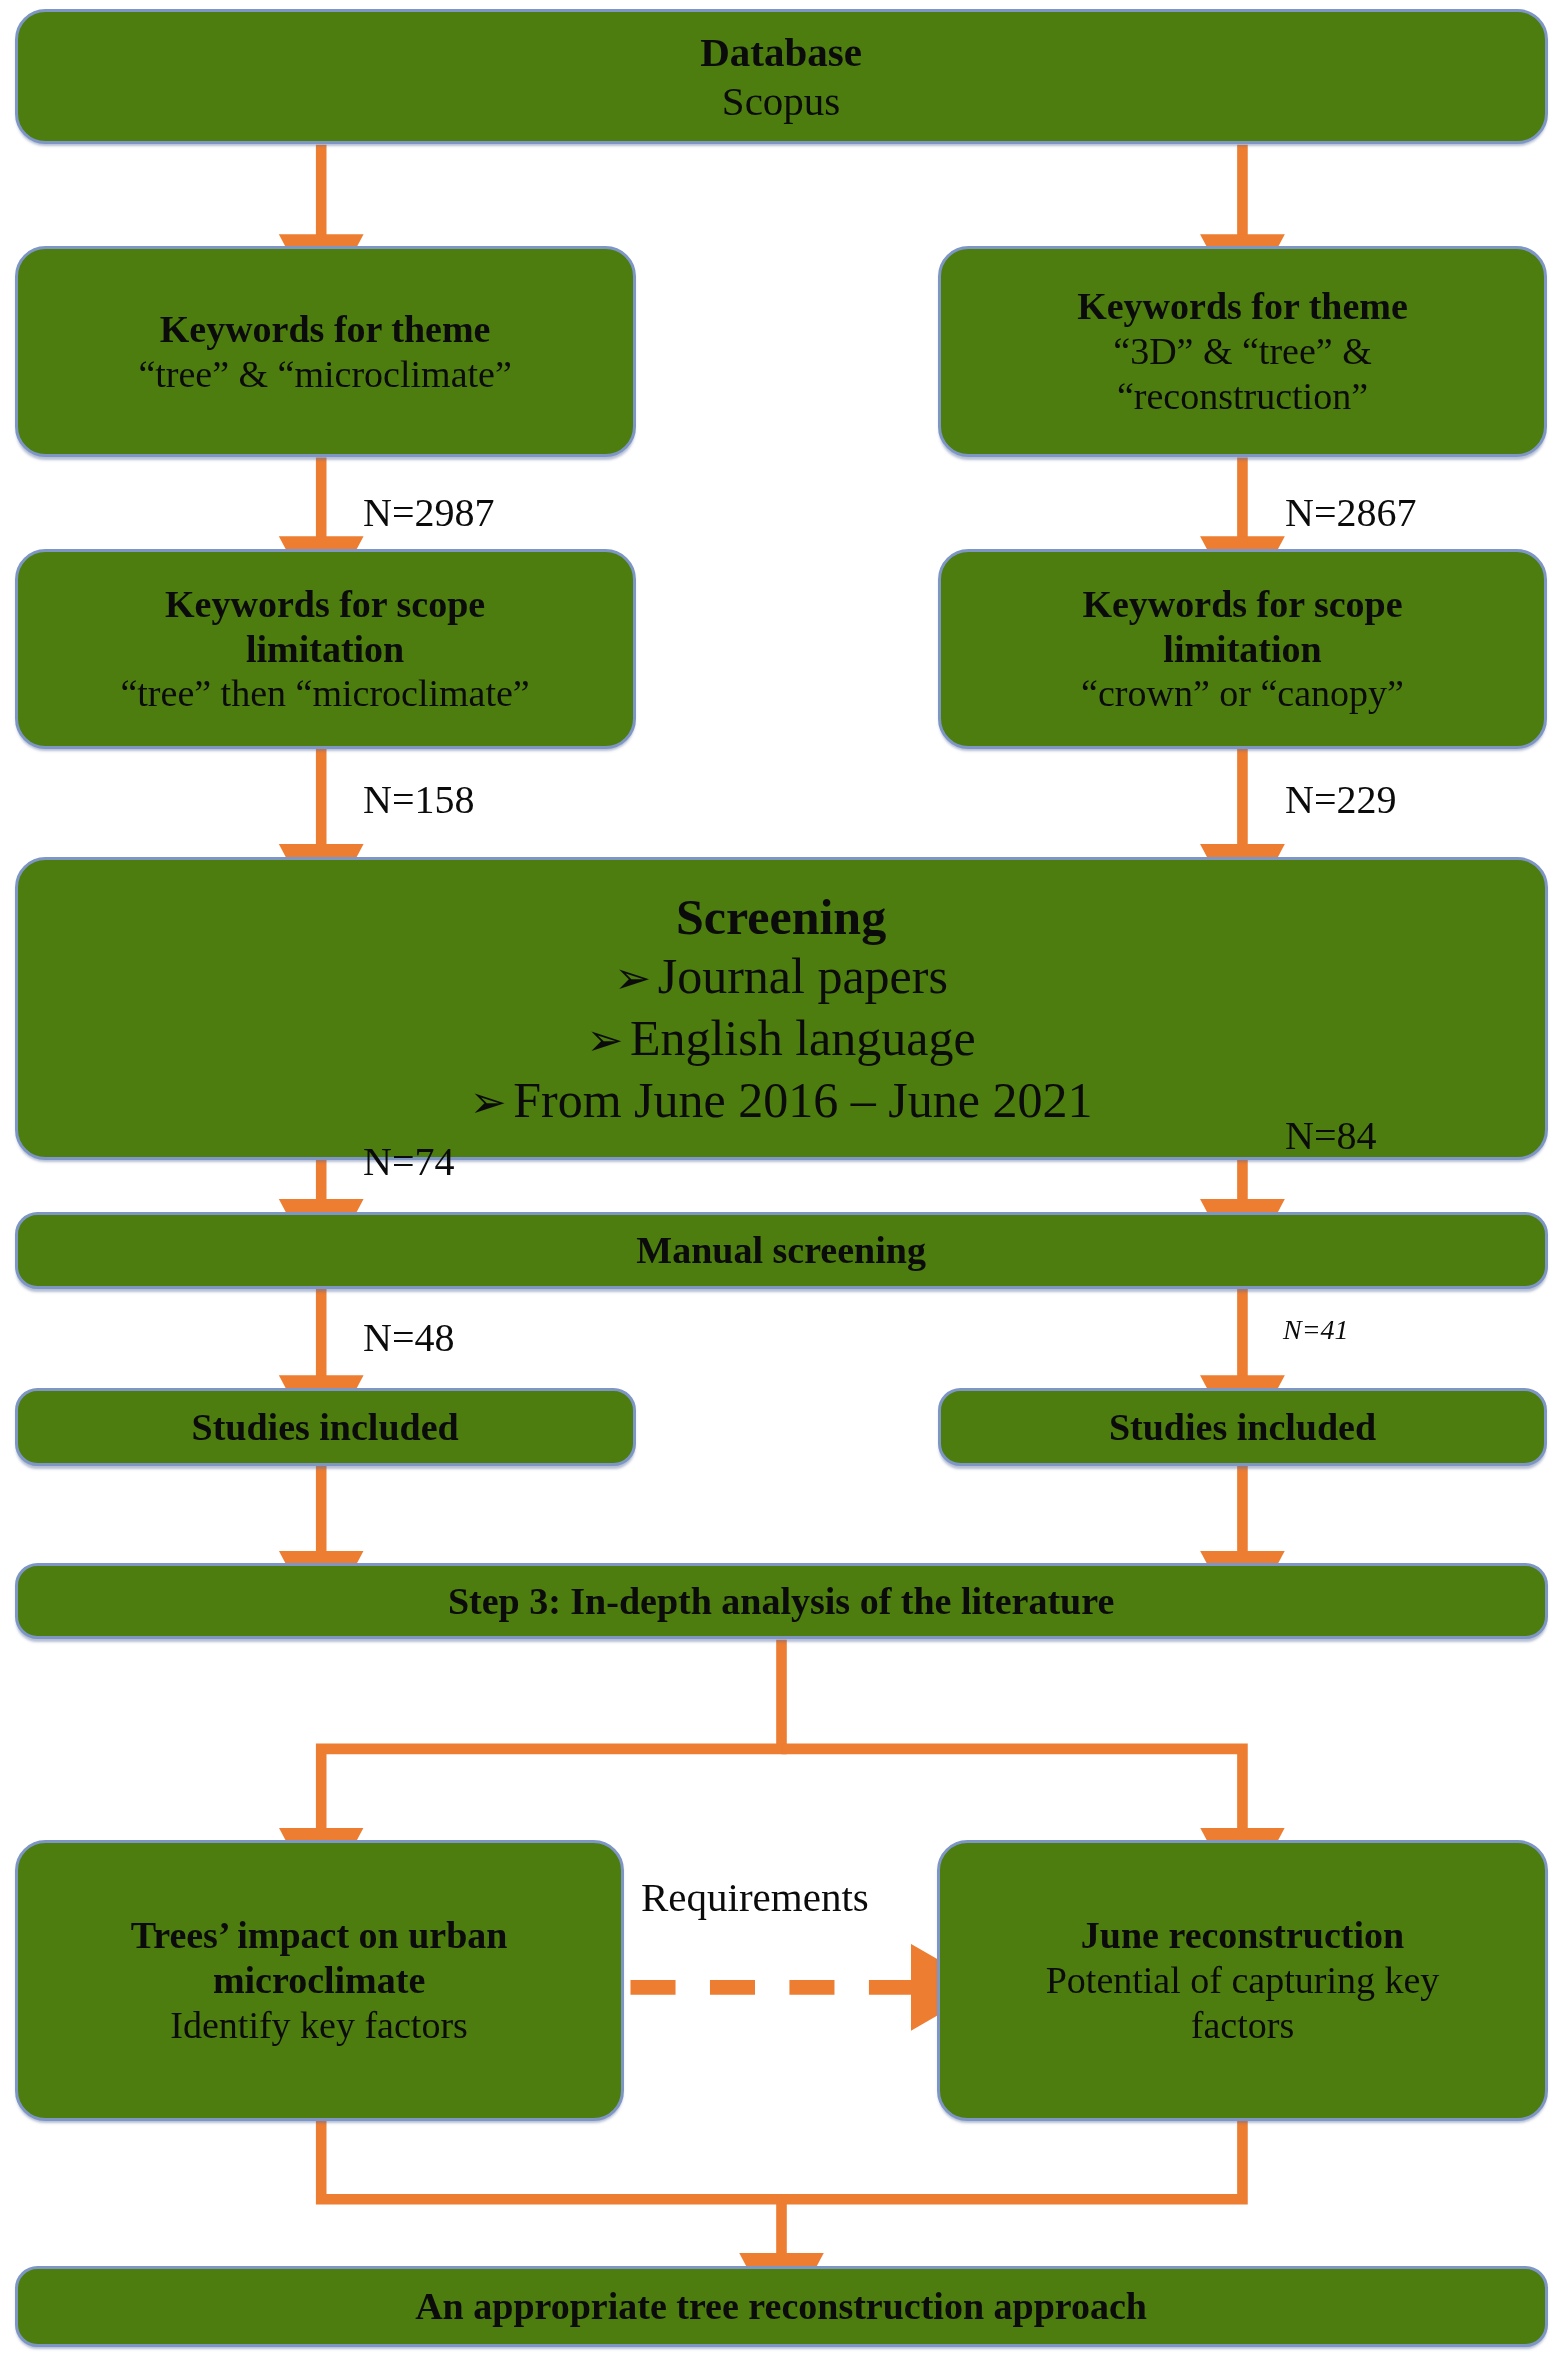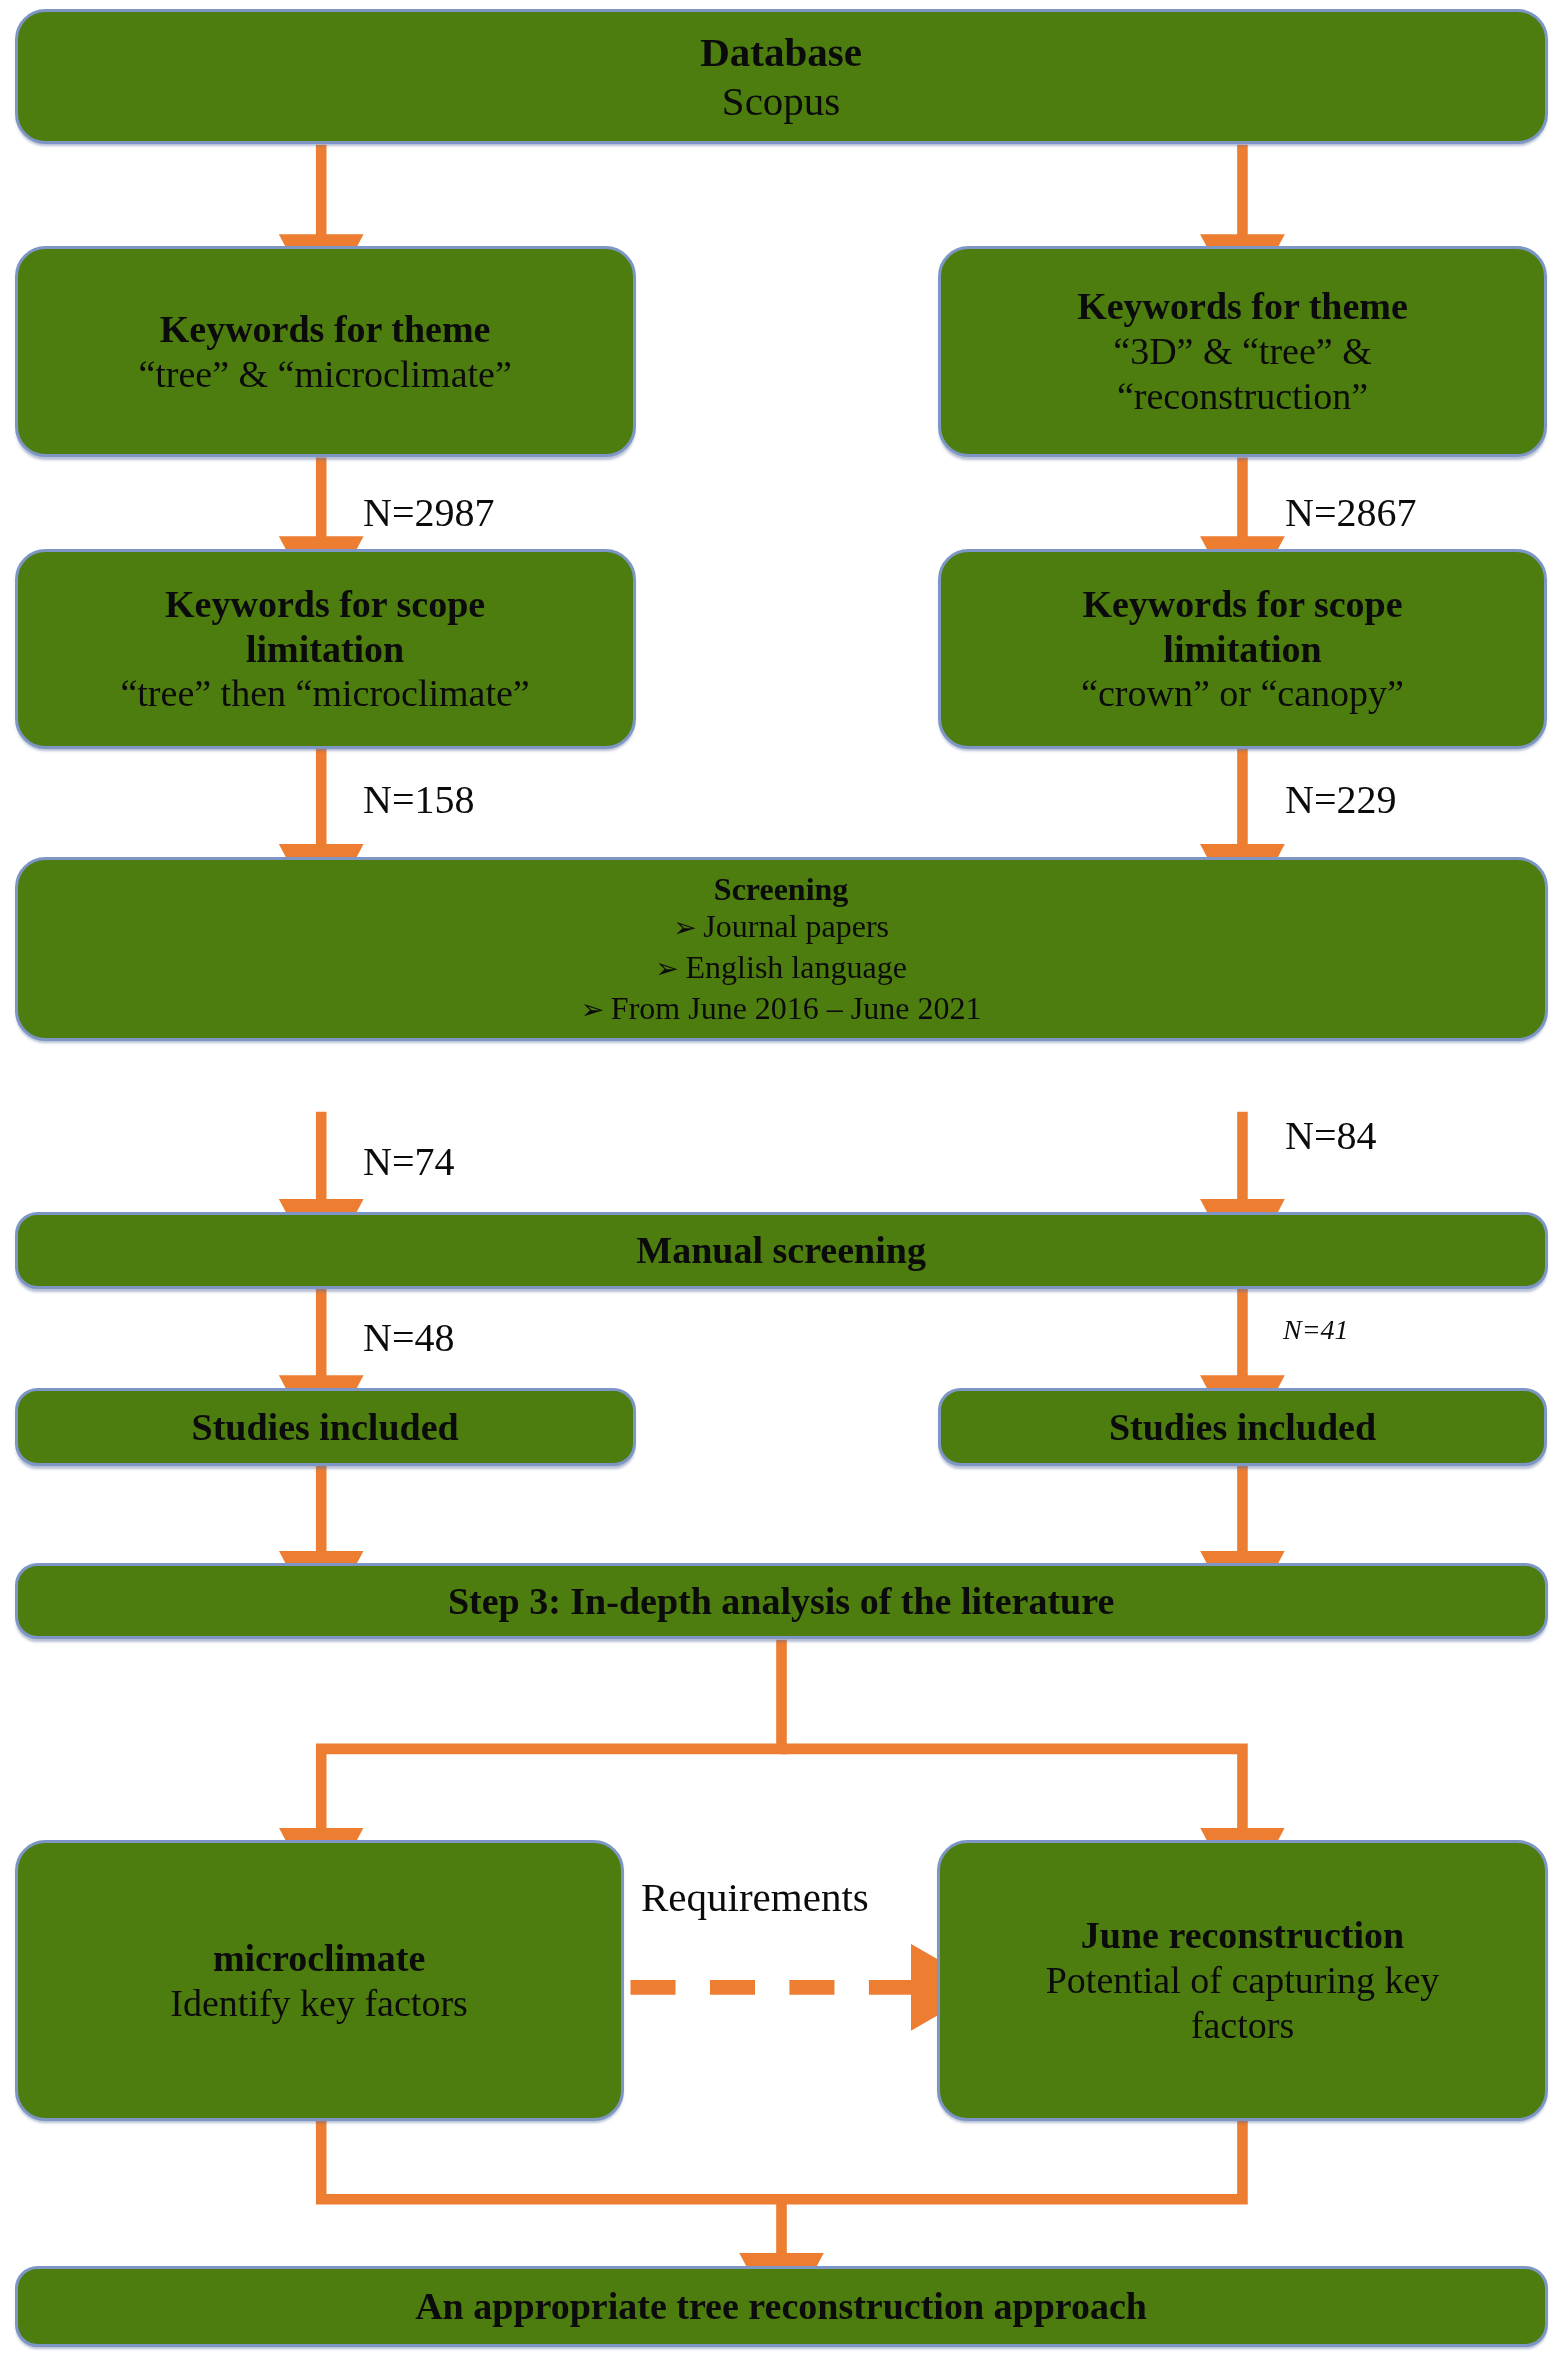--- a/index.html
+++ b/index.html
@@ -124,21 +124,21 @@
 
   <div class="fbox" style="left:938px;top:549px;width:609px;height:200px;font-size:38px;">
     <div class="line b">Keywords for scope</div>
     <div class="line b">limitation</div>
     <div class="line n">“crown” or “canopy”</div>
   </div>
 
   <div class="nlabel" style="left:363px;top:776px;font-size:40px;">N=158</div>
   <div class="nlabel" style="left:1285px;top:776px;font-size:40px;">N=229</div>
 
-  <div class="fbox" style="left:14.6px;top:857px;width:1533px;height:184px;font-size:32px;">
+  <div class="fbox" style="left:14.6px;top:857px;width:1533px;height:303px;font-size:50px;">
     <div class="line b">Screening</div>
     <div class="bullets">
       <div class="bullet">
         <span class="gly">➢</span><span>Journal papers</span>
       </div>
       <div class="bullet">
         <span class="gly">➢</span><span>English language</span>
       </div>
       <div class="bullet">
         <span class="gly">➢</span><span>From June 2016 – June 2021</span>
@@ -162,20 +162,21 @@
 
   <div class="fbox slim" style="left:938px;top:1388px;width:609px;height:78px;font-size:38px;">
     <div class="line b">Studies included</div>
   </div>
 
   <div class="fbox slim" style="left:14.6px;top:1563px;width:1533px;height:76px;font-size:38px;">
     <div class="line b">Step 3: In-depth analysis of the literature</div>
   </div>
 
   <div class="fbox" style="left:14.6px;top:1840px;width:609px;height:281px;font-size:38px;">
+    <div class="line b">Trees’ impact on urban</div>
     <div class="line b">microclimate</div>
     <div class="line n">Identify key factors</div>
   </div>
 
   <div class="reqlabel" style="left:641px;top:1873px;font-size:41px;">Requirements</div>
 
   <div class="fbox" style="left:937px;top:1840px;width:611px;height:281px;font-size:38px;">
     <div class="line b">June reconstruction</div>
     <div class="line n">Potential of capturing key</div>
     <div class="line n">factors</div>

